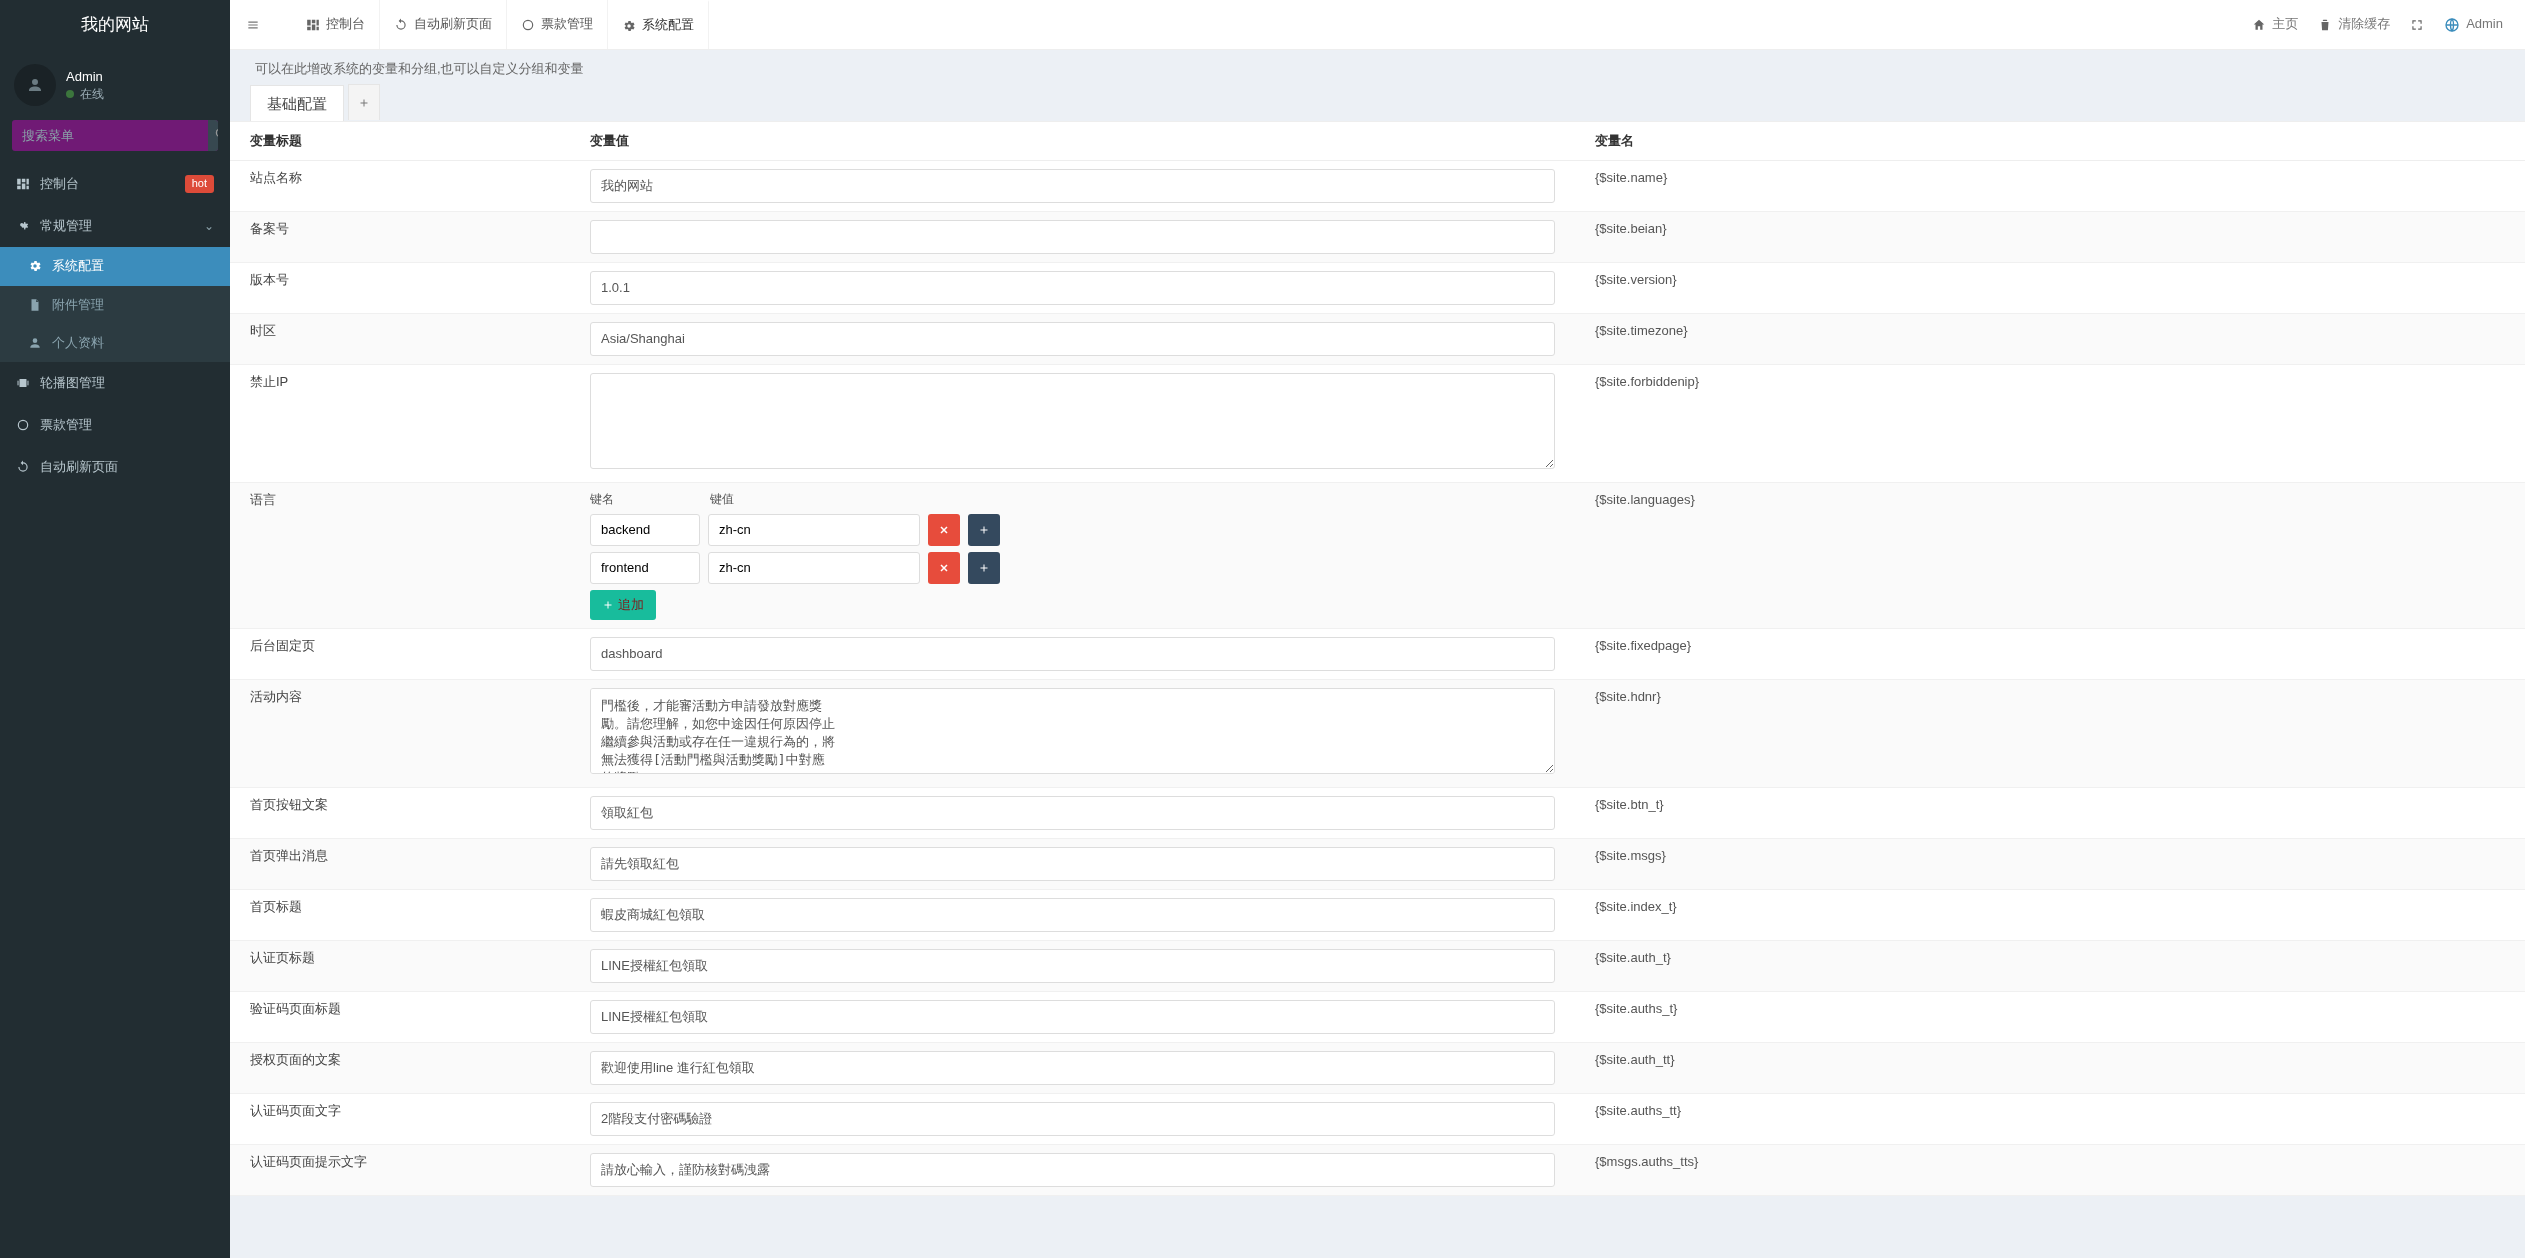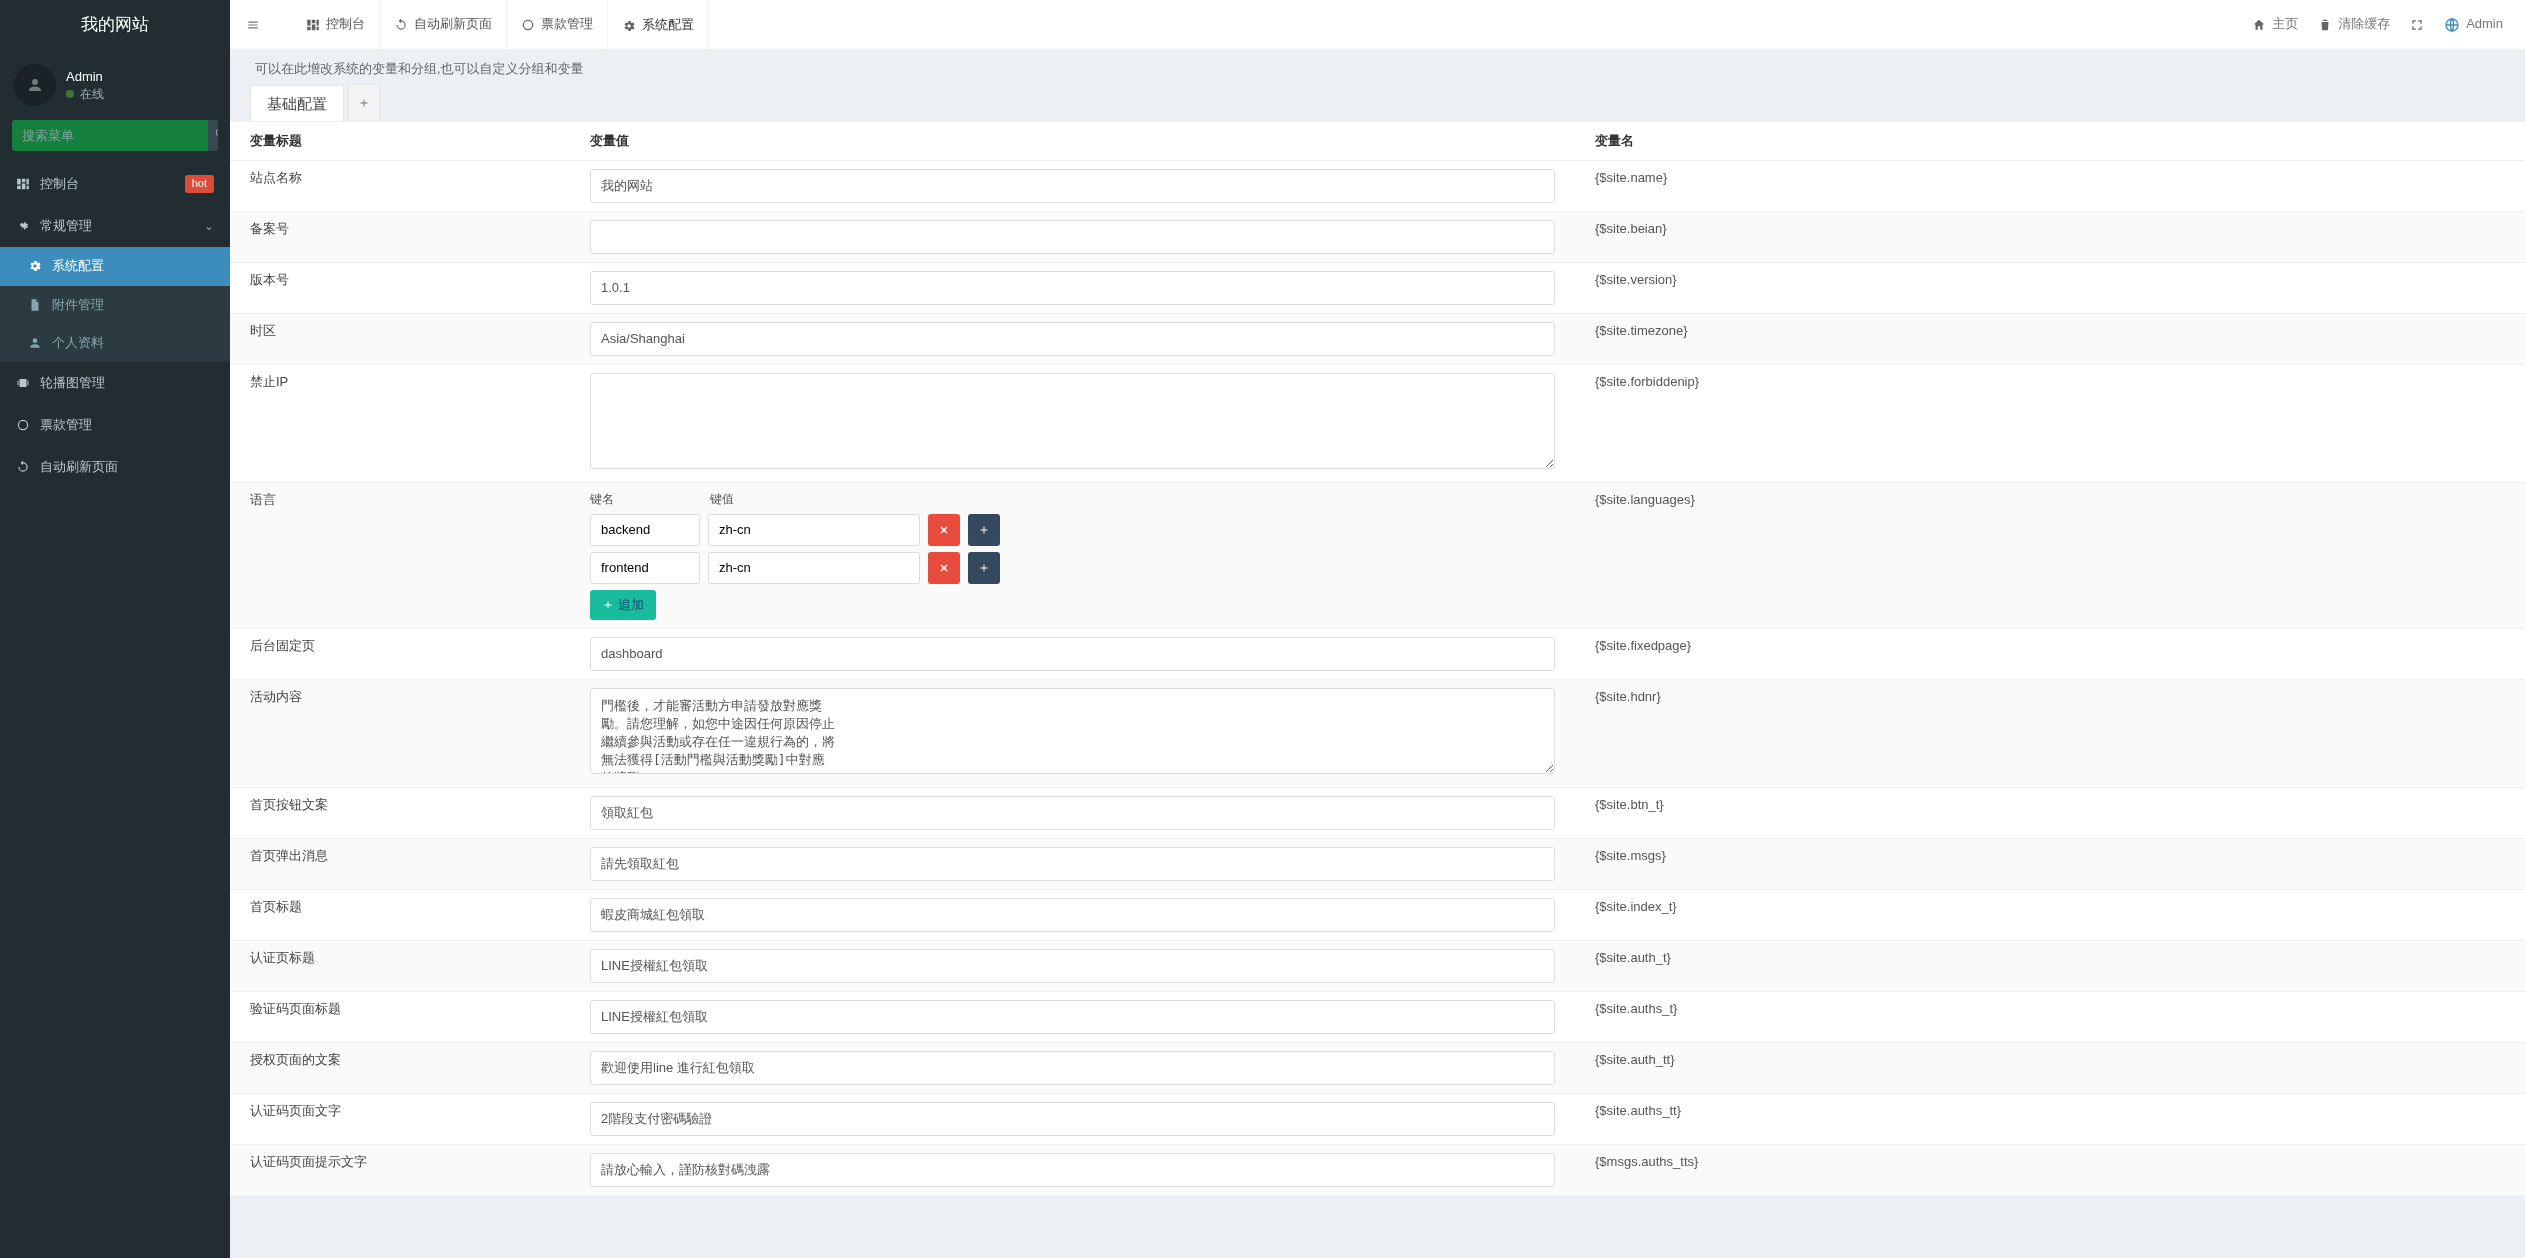--- a/index.html
+++ b/index.html
@@ -27,21 +27,21 @@
   .topnav .tab{display:flex;align-items:center;gap:6px;padding:0 14px;color:#555;font-size:13px;border-right:1px solid #f2f2f2}
   .topnav .tab.current{background:#fff;color:#333;border-top:2px solid #fff}
   .topnav .spacer{flex:1}
   .topnav .right{display:flex;align-items:center;gap:20px;padding:0 22px;color:#777}
   .right .item{display:flex;align-items:center;gap:6px}
   .sidebar{position:fixed;left:0;top:50px;bottom:0;width:230px;background:var(--sidebar-bg);color:var(--sidebar-text);overflow:auto}
   .user{display:flex;align-items:center;gap:10px;padding:14px 14px}
   .avatar{width:42px;height:42px;border-radius:50%;background:#1a2226;display:flex;align-items:center;justify-content:center}
   .status-dot{display:inline-block;width:8px;height:8px;border-radius:50%;background:#3c763d;margin-right:6px}
   .search{padding:0 12px 12px}
-  .search .box{display:flex;background:#15803d;border-radius:3px;overflow:hidden}
+  .search .box{display:flex;background:#701a75;border-radius:3px;overflow:hidden}
   .search input{flex:1;background:transparent;border:0;color:#ccc;padding:8px 10px;font-size:13px;outline:none}
   .search input::placeholder{color:#8aa0a8}
   .search .btn{width:34px;background:#374850;color:#999;border:0}
   .menu{list-style:none;margin:0;padding:0}
   .menu>li{display:block}
   .menu>li>a{display:flex;align-items:center;gap:10px;padding:12px 16px;color:var(--sidebar-text);text-decoration:none}
   .menu .badge{margin-left:auto;background:var(--hot);color:#fff;font-size:11px;padding:1px 7px;border-radius:3px}
   .menu .caret{margin-left:auto;font-size:12px;color:#8aa0a8}
   .submenu{list-style:none;margin:0;padding:0;background:var(--sidebar-sub)}
   .submenu a{display:flex;align-items:center;gap:10px;padding:10px 16px 10px 28px;color:#8aa4af;text-decoration:none}
@@ -67,21 +67,21 @@
   textarea.inp.mid{height:86px;overflow:auto}
   .kv-head{display:flex;gap:10px;margin-bottom:6px;color:#555;font-size:12px}
   .kv-head span:first-child{width:110px}
   .kv-row{display:flex;align-items:center;gap:8px;margin-bottom:6px}
   .kv-row input{height:32px;border:1px solid var(--border);border-radius:3px;padding:0 10px;font-size:13px}
   .kv-key{width:110px}
   .kv-val{width:212px}
   .sq{width:32px;height:32px;border:0;border-radius:3px;color:#fff;display:flex;align-items:center;justify-content:center;font-size:14px}
   .sq.red{background:var(--danger)}
   .sq.navy{background:var(--navy)}
-  .pill{display:inline-flex;align-items:center;gap:4px;background:var(--teal);color:#0c4a6e;border:0;border-radius:3px;height:30px;padding:0 12px;font-size:13px}
+  .pill{display:inline-flex;align-items:center;gap:4px;background:var(--teal);color:#7f1d1d;border:0;border-radius:3px;height:30px;padding:0 12px;font-size:13px}
   .ico{display:inline-flex}
   svg{display:block}
   .topnav .tab .ico svg,.right .ico svg{color:#666}
 </style>
 </head>
 <body>
 
 <svg width="0" height="0" style="position:absolute">
   <defs>
     <g id="i-dashboard">

